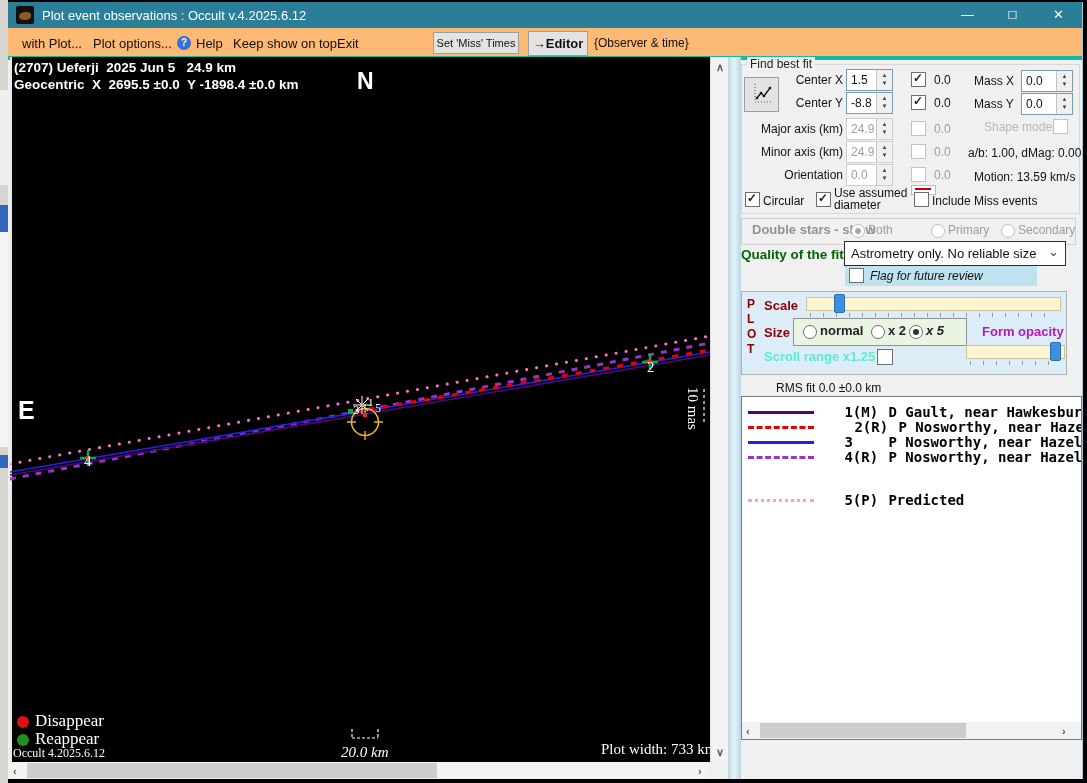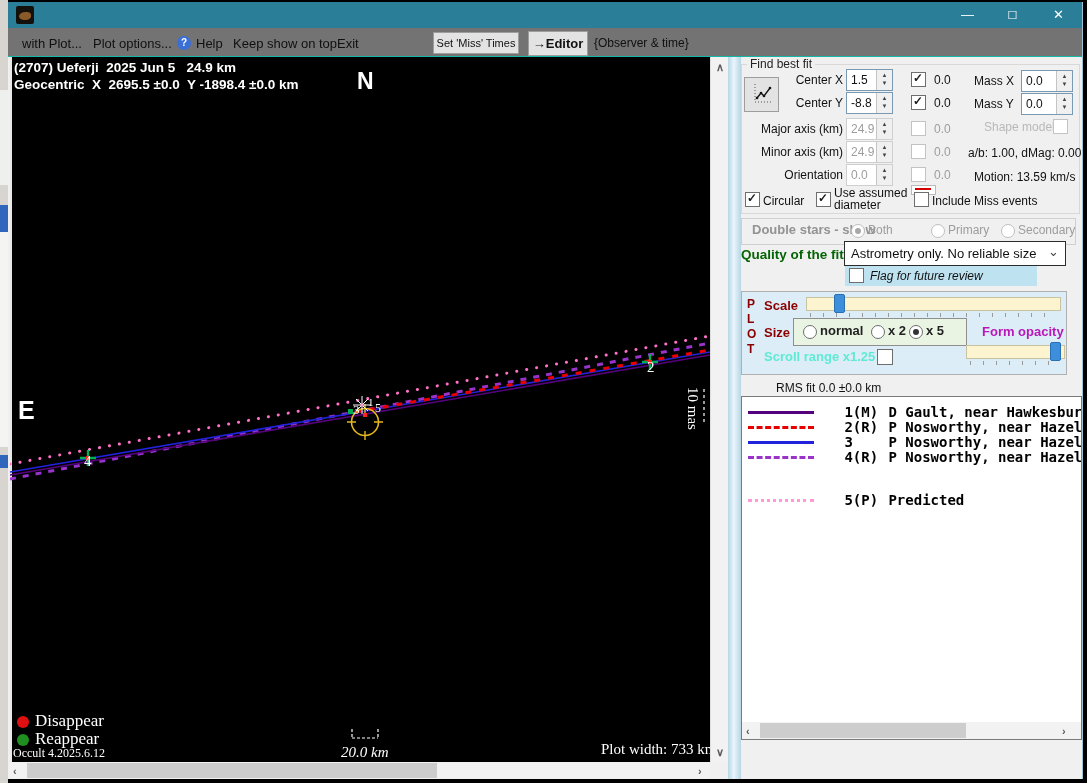--- a/index.html
+++ b/index.html
@@ -4,21 +4,21 @@
 <style>
   html,body{margin:0;padding:0;background:#000;width:1087px;height:783px;overflow:hidden;
             font-family:"Liberation Sans",sans-serif;-webkit-font-smoothing:antialiased;}
   .abs{position:absolute;}
   .ui{font:12px "Liberation Sans",sans-serif;color:#111;}
   .pserif{font-family:"Liberation Serif",serif;color:#fff;}
   .pre{white-space:pre;}
   
   .titlebar{background:#2b7e98;color:#fff;}
   .tbtn{color:#fff;text-align:center;font-size:13px;line-height:26px;cursor:default;}
-  .menubar{background:#737373;border-bottom:1px solid #14b8a6;}
+  .menubar{background:#fdba74;border-bottom:4px solid #14b8a6;}
   .mitem{font-size:13px;color:#101010;}
   .btn{background:#e3e3e3;border:1px solid #9d9d9d;text-align:center;color:#111;}
   
   .grp{border:1px solid #d8d8d8;}
   .grplabel{background:#f0f0f0;padding:0 3px;font-size:12px;color:#222;}
   .spin{background:#fff;border:1px solid #7a99b3;font-size:12px;color:#111;}
   .spin .v{position:absolute;left:4px;top:3px;}
   .spin .ud{position:absolute;right:0;top:0;bottom:0;width:15px;background:#f0f0f0;border-left:1px solid #c4c4c4;
             text-align:center;font-size:6px;color:#444;line-height:8px;padding-top:1px;}
   .spin.dis{border-color:#cfcfcf;color:#9d9d9d;}
@@ -50,20 +50,21 @@
   <div class="abs" style="left:0;top:232px;width:8px;height:215px;background:#f4f4f2;"></div>
   <div class="abs" style="left:0;top:455px;width:8px;height:13px;background:#3166bd;"></div>
 </div>
 
 <div class="abs" style="left:8px;top:2px;width:1074px;height:777px;background:#f0f0f0;border-right:1px solid #9ec4d6;"></div>
 
 <div class="abs titlebar" style="left:8px;top:2px;width:1074px;height:26px;">
   <div class="abs" style="left:8px;top:4px;width:18px;height:18px;background:#14100c;border-radius:2px;">
     <div class="abs" style="left:3px;top:6px;width:12px;height:8px;background:#8a5a28;border-radius:60% 40% 50% 50%;"></div>
   </div>
+  <span class="abs" style="left:34px;top:6px;font-size:13px;color:#fff;">Plot event observations : Occult v.4.2025.6.12</span>
   <div class="abs tbtn" style="left:937px;top:0;width:45px;height:26px;">
     <span>—</span>
   </div>
   <div class="abs tbtn" style="left:982px;top:0;width:45px;height:26px;">
     <span style="font-size:11px;">☐</span>
   </div>
   <div class="abs tbtn" style="left:1027px;top:0;width:47px;height:26px;">
     <span>✕</span>
   </div>
 </div>
@@ -250,40 +251,40 @@
 <div class="abs thumb" style="left:834px;top:294px;"></div>
 <div class="abs ticks" style="left:810px;top:313px;width:246px;"></div>
 
 <span class="abs" style="left:764px;top:325px;font-size:13px;font-weight:bold;color:#8b0000;">Size</span>
 <div class="abs" style="left:793px;top:318px;width:172px;height:26px;background:#e9f4e3;border:1px solid #8f8f8f;"></div>
 <div class="abs rad" style="left:803px;top:325px;"></div>
 <span class="abs" style="left:820px;top:323px;font-size:13px;font-weight:bold;color:#222;">normal</span>
 <div class="abs rad" style="left:871px;top:325px;"></div>
 <span class="abs" style="left:888px;top:323px;font-size:13px;font-weight:bold;color:#222;">x 2</span>
 <div class="abs rad on" style="left:909px;top:325px;"></div>
-<span class="abs" style="left:926px;top:323px;font-size:13px;font-weight:bold;color:#222;">x 5</span>
+<span class="abs" style="left:926px;top:323px;font-size:13px;font-weight:bold;color:#222;font-style:italic;">x 5</span>
 
 <span class="abs" style="left:982px;top:324px;font-size:13px;font-weight:bold;color:#b818b8;">Form opacity</span>
 <div class="abs track" style="left:966px;top:345px;width:97px;height:12px;"></div>
 <div class="abs thumb" style="left:1050px;top:342px;"></div>
 <div class="abs ticks" style="left:970px;top:361px;width:90px;"></div>
 
 <span class="abs" style="left:764px;top:349px;font-size:13px;font-weight:bold;color:#5eead4;">Scroll range x1.25</span>
 <div class="abs chk" style="left:877px;top:349px;width:14px;height:14px;"></div>
 
 <span class="abs ui" style="left:748px;top:381px;margin-left:28px;">RMS fit 0.0 ±0.0 km</span>
 
 <div class="abs" style="left:741px;top:396px;width:341px;height:344px;background:#fff;border:1px solid #7a7a7a;box-sizing:border-box;overflow:hidden;">
   <div class="abs lb-row" style="left:6px;top:7px;width:400px;">
     <span class="sw" style="border-top-style:solid;border-top-color:#55007d;vertical-align:3px;"></span>
     <span class="lb-num" style="margin-left:22px;">1(M)</span><span>D Gault, near Hawkesbur</span>
   </div>
   <div class="abs lb-row" style="left:6px;top:22px;width:400px;">
     <span class="sw" style="border-top-style:dashed;border-top-color:#e80000;vertical-align:3px;"></span>
-    <span class="lb-num" style="margin-left:22px;">2(R)</span><span>P Nosworthy, near Hazel</span>
+    <span class="lb-num" style="margin-left:32px;">2(R)</span><span>P Nosworthy, near Hazel</span>
   </div>
   <div class="abs lb-row" style="left:6px;top:37px;width:400px;">
     <span class="sw" style="border-top-style:solid;border-top-color:#2222dd;vertical-align:3px;"></span>
     <span class="lb-num" style="margin-left:22px;">3</span><span>P Nosworthy, near Hazel</span>
   </div>
   <div class="abs lb-row" style="left:6px;top:52px;width:400px;">
     <span class="sw" style="border-top-style:dashed;border-top-color:#9933cc;vertical-align:3px;"></span>
     <span class="lb-num" style="margin-left:22px;">4(R)</span><span>P Nosworthy, near Hazel</span>
   </div>
   <div class="abs lb-row" style="left:6px;top:67px;width:400px;">

